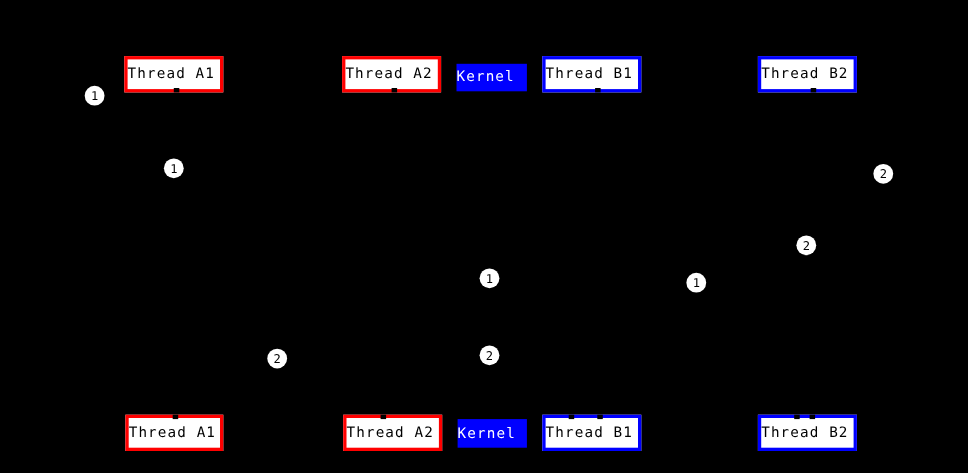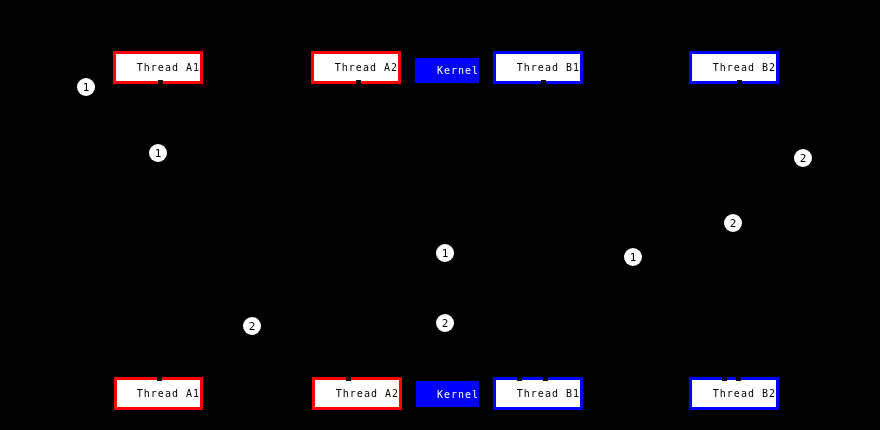--- a/index.html
+++ b/index.html
@@ -13,22 +13,22 @@
     height: 430px;
     background: #000000;
     overflow: hidden;
     font-family: "DejaVu Sans Mono", "Liberation Mono", monospace;
   }
   .node {
     position: absolute;
     box-sizing: border-box;
     display: flex;
     align-items: center;
-    justify-content: flex-end;
-    font-size: 10px;
+    justify-content: flex-start;
+    font-size: 13px;
     letter-spacing: 1px;
     white-space: nowrap;
   }
   .tick {
     position: absolute;
     width: 5px;
     height: 4px;
     background: #000000;
   }
   .tick.bottom { bottom: -3px; }

